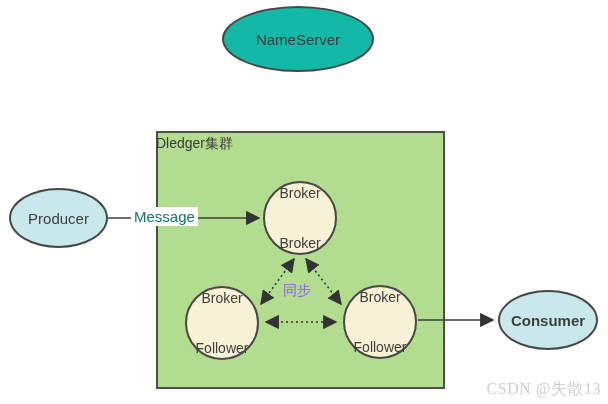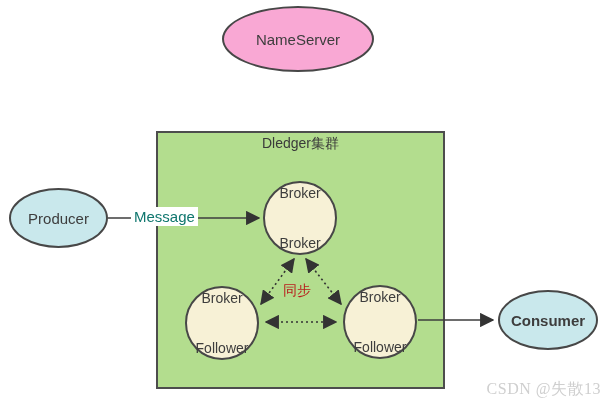--- a/index.html
+++ b/index.html
@@ -5,43 +5,43 @@
   html,body{margin:0;padding:0;background:#fff;}
   #canvas{
     position:relative;width:608px;height:404px;background:#ffffff;overflow:hidden;
     font-family:"Liberation Sans","DejaVu Sans",sans-serif;color:#3d3d3d;
   }
   .ellipse{
     position:absolute;border:2px solid #474747;border-radius:50%;
     display:flex;align-items:center;justify-content:center;
     box-sizing:border-box;font-size:15px;
   }
-  .white-fill{background:#f9a8d4;}
+  .white-fill{background:#14b8a6;}
   .blue-fill{background:#c9e8ec;align-items:center;}
   .cluster-box{
     position:absolute;left:156px;top:131px;width:289px;height:258px;
     background:#b3dd8e;border:2px solid #4d4d4d;box-sizing:border-box;
   }
   .cluster-title{
     position:absolute;left:156px;top:135px;width:289px;
-    text-align:center;font-size:14px;color:#3a3a3a;
+    font-size:14px;color:#3a3a3a;
   }
   .broker{
     position:absolute;width:74px;height:74px;border-radius:50%;
     background:#f7f1d6;border:2px solid #474747;box-sizing:border-box;
     display:flex;flex-direction:column;align-items:center;justify-content:center;
     font-size:14px;line-height:18px;gap:32px;
   }
   .edge-layer{position:absolute;left:0;top:0;width:608px;height:404px;pointer-events:none;}
   .msg-label{
     position:absolute;left:131px;top:207px;background:#ffffff;
     padding:1px 3px;font-size:15px;color:#0f766e;
   }
   .sync-label{
-    position:absolute;left:283px;top:282px;font-size:14px;color:#b91c1c;
+    position:absolute;left:283px;top:282px;font-size:14px;color:#8b5cf6;
   }
   .watermark{
     position:absolute;right:7px;bottom:4px;font-size:16px;color:#cfcfcf;
     letter-spacing:0.5px;
     font-family:Liberation Serif, serif;
   }
 </style>
 </head>
 <body>
 

